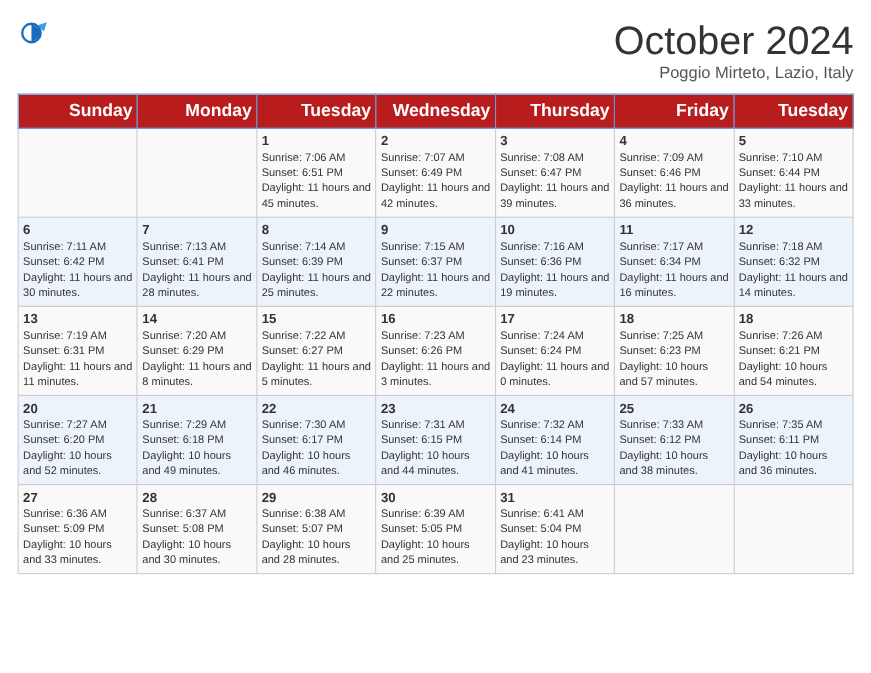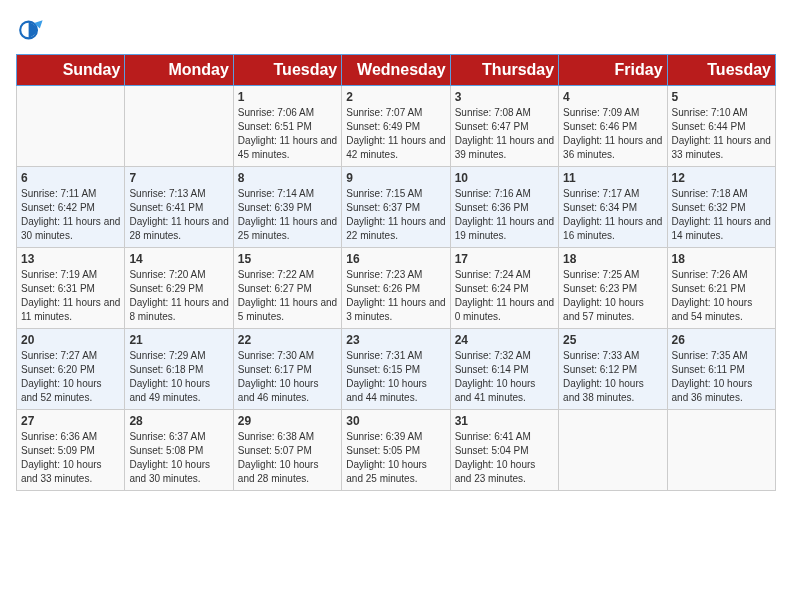--- a/index.html
+++ b/index.html
@@ -93,20 +93,22 @@
 
 <div class="header">
   <div class="logo">
     <svg class="logo-icon" viewBox="0 0 40 40" xmlns="http://www.w3.org/2000/svg">
       <circle cx="18" cy="20" r="12" fill="none" stroke="#1a6bbf" stroke-width="3"></circle>
       <path d="M18 8 Q30 14 30 20 Q30 26 18 32" fill="#1a6bbf"></path>
       <path d="M26 10 L38 6 L34 18 Z" fill="#3a9de8"></path>
     </svg>
   </div>
   <div class="title-block">
+    <div class="month-title">October 2024</div>
+    <div class="subtitle">Poggio Mirteto, Lazio, Italy</div>
   </div>
 </div>
 
 <table>
   <thead>
     <tr>
     <th>Sunday</th>
         <th>Monday</th>
         <th>Tuesday</th>
         <th>Wednesday</th>

